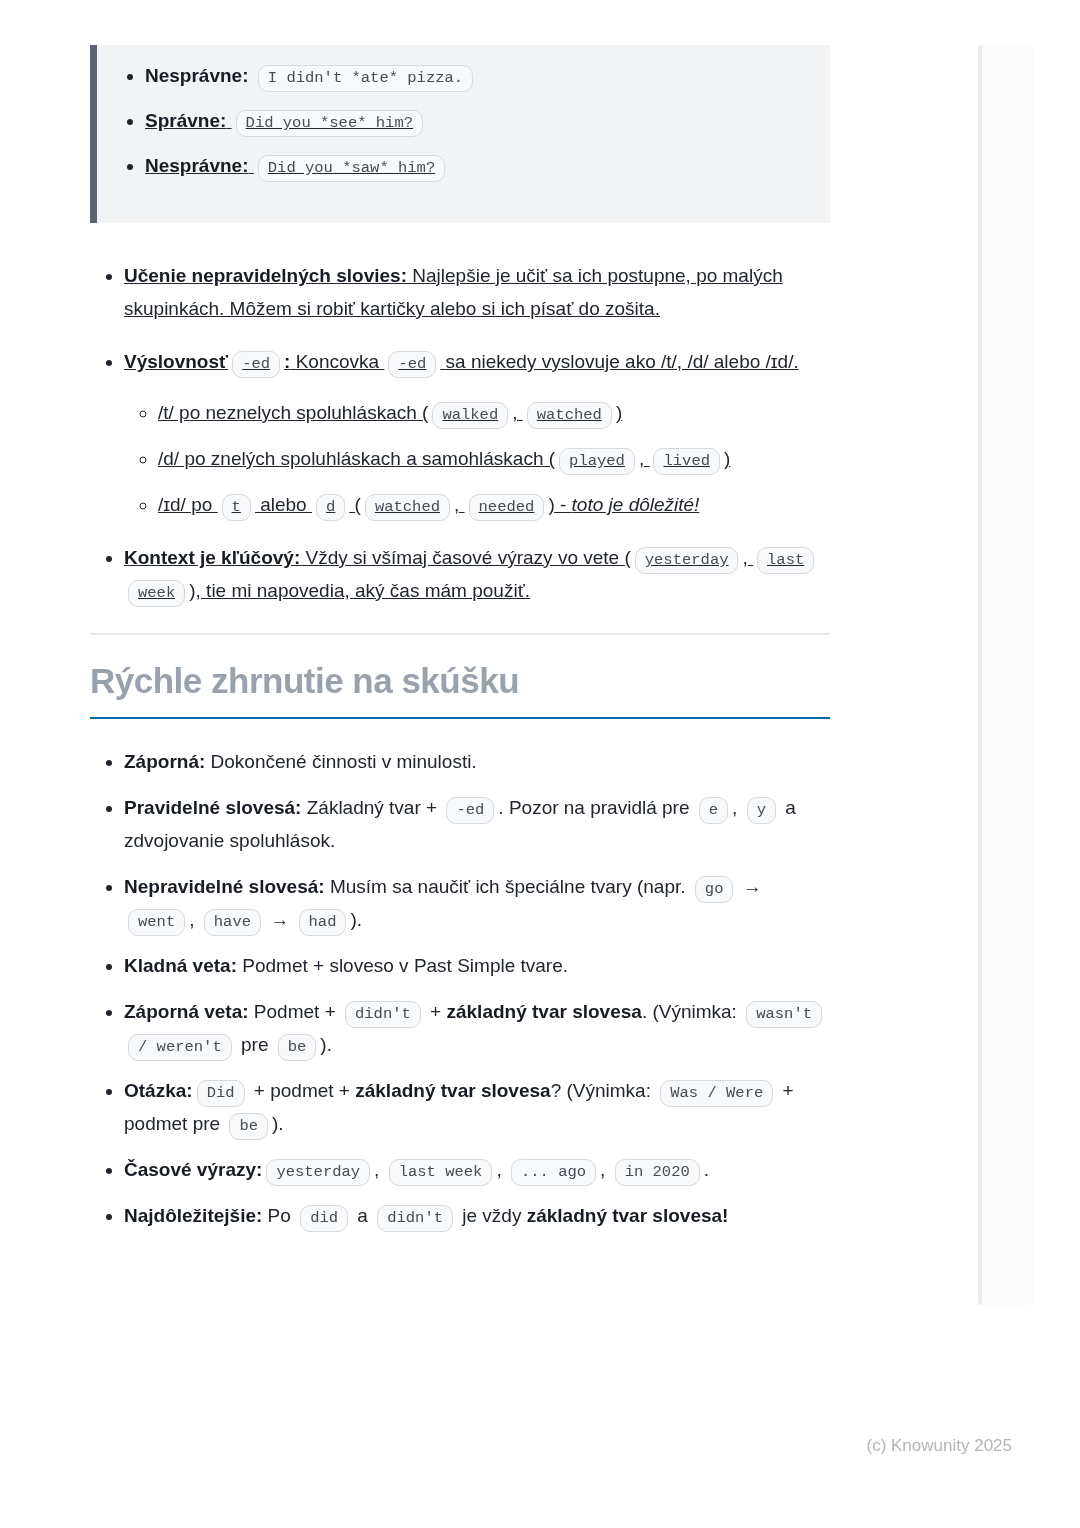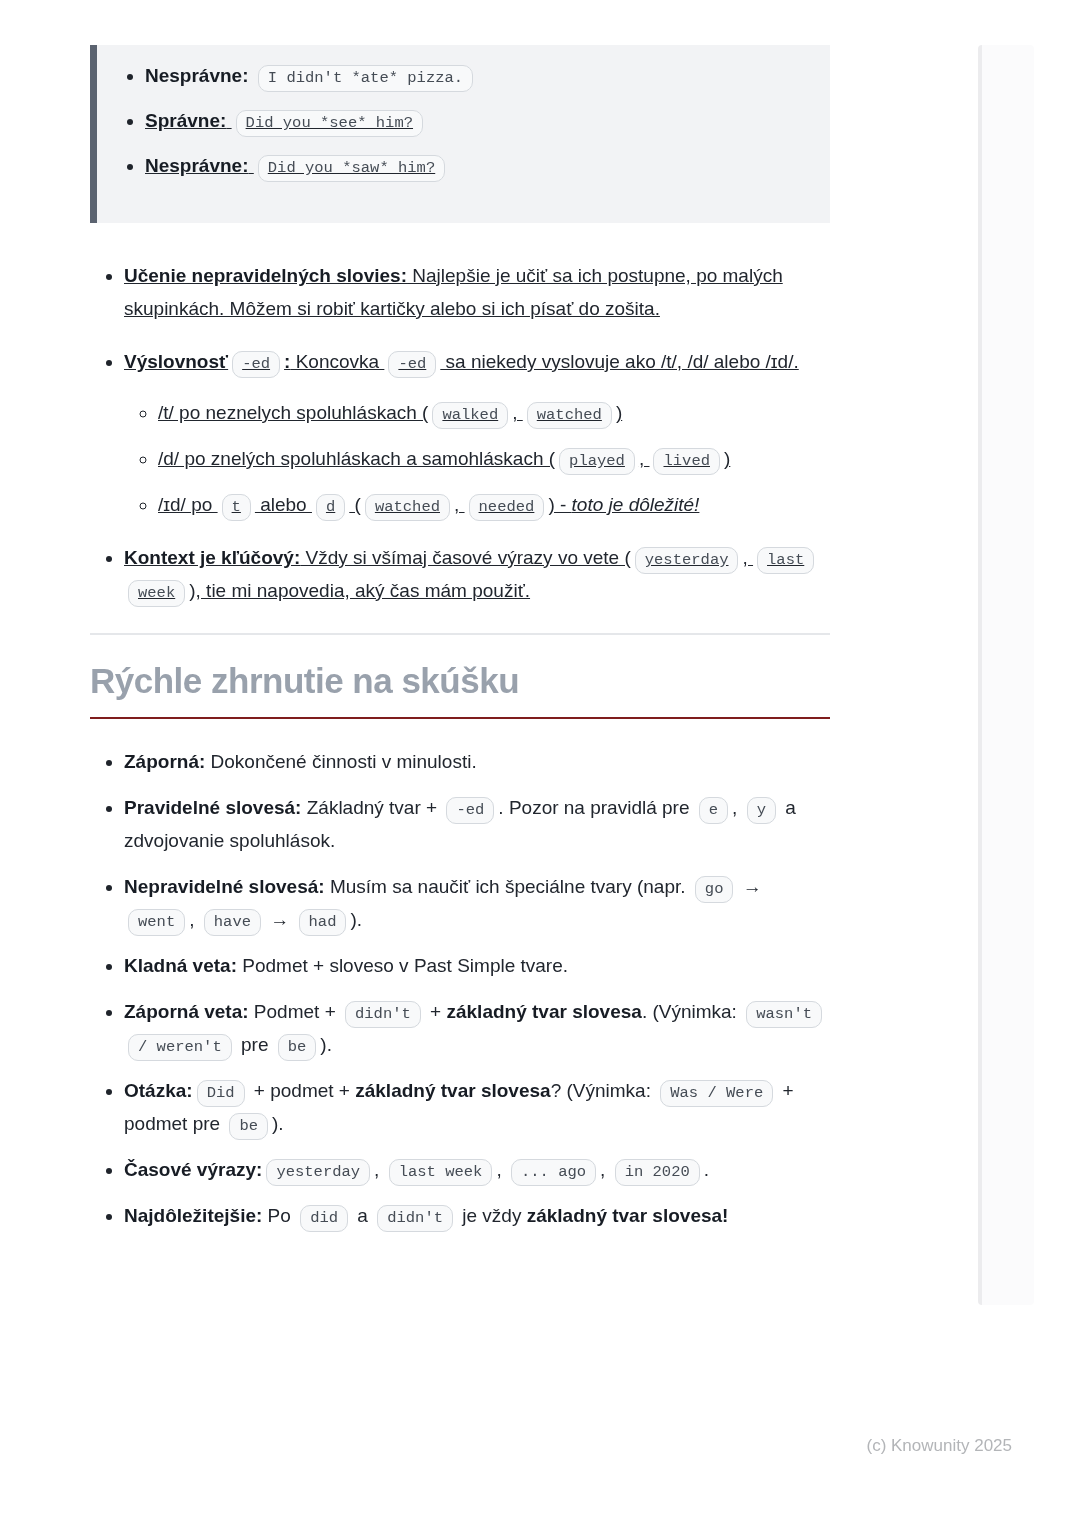--- a/index.html
+++ b/index.html
@@ -69,21 +69,21 @@
     -webkit-box-decoration-break: clone;
   }
   hr.section-divider {
     border: none;
     border-top: 2px solid #e5e7ea;
     margin: 26px 0 0 0;
   }
   h1.summary-heading {
     margin: 26px 0 0 0;
     padding-bottom: 16px;
-    border-bottom: 2px solid #7f1d1d;
+    border-bottom: 2px solid #0369a1;
     font-size: 35px;
     line-height: 40px;
     font-weight: 700;
     letter-spacing: -0.5px;
     color: #99a1ac;
   }
   .scroll-strip {
     position: absolute;
     left: 978px;
     top: 45px;

